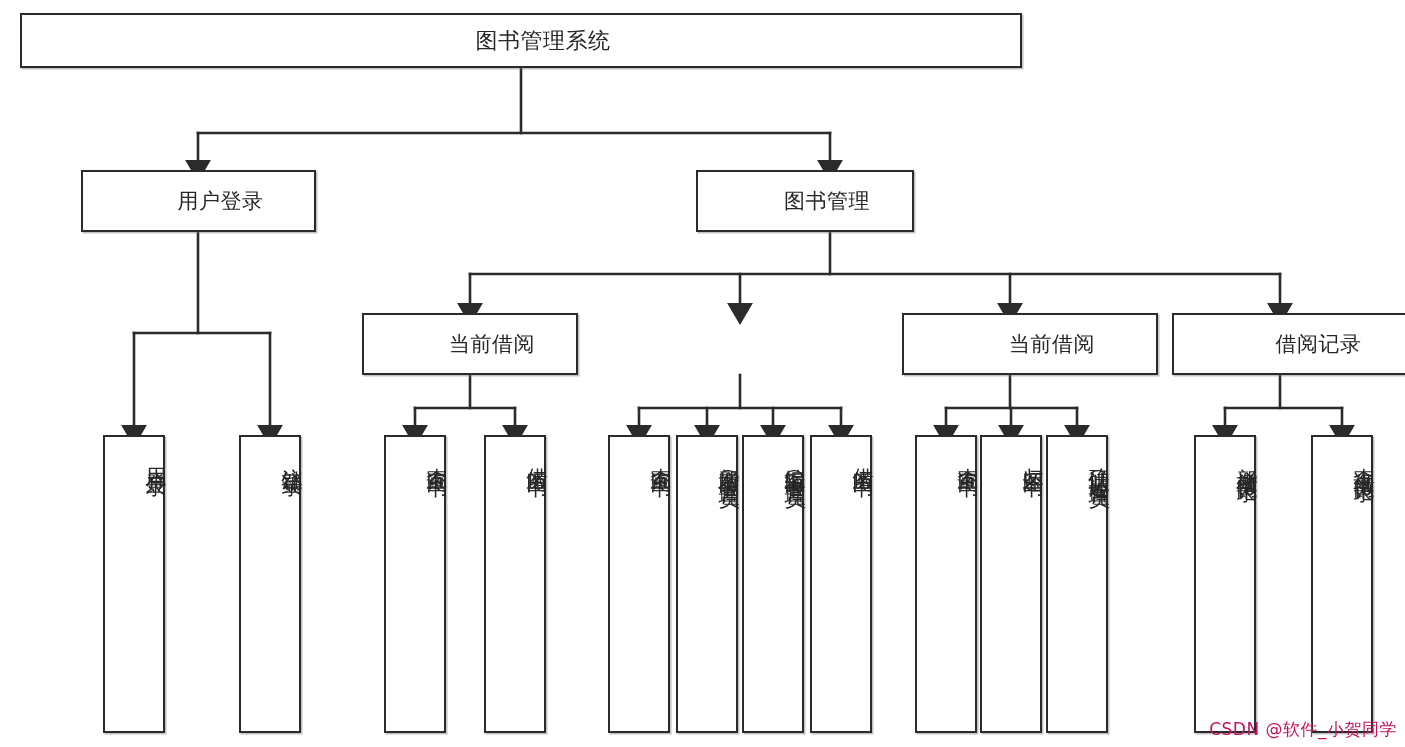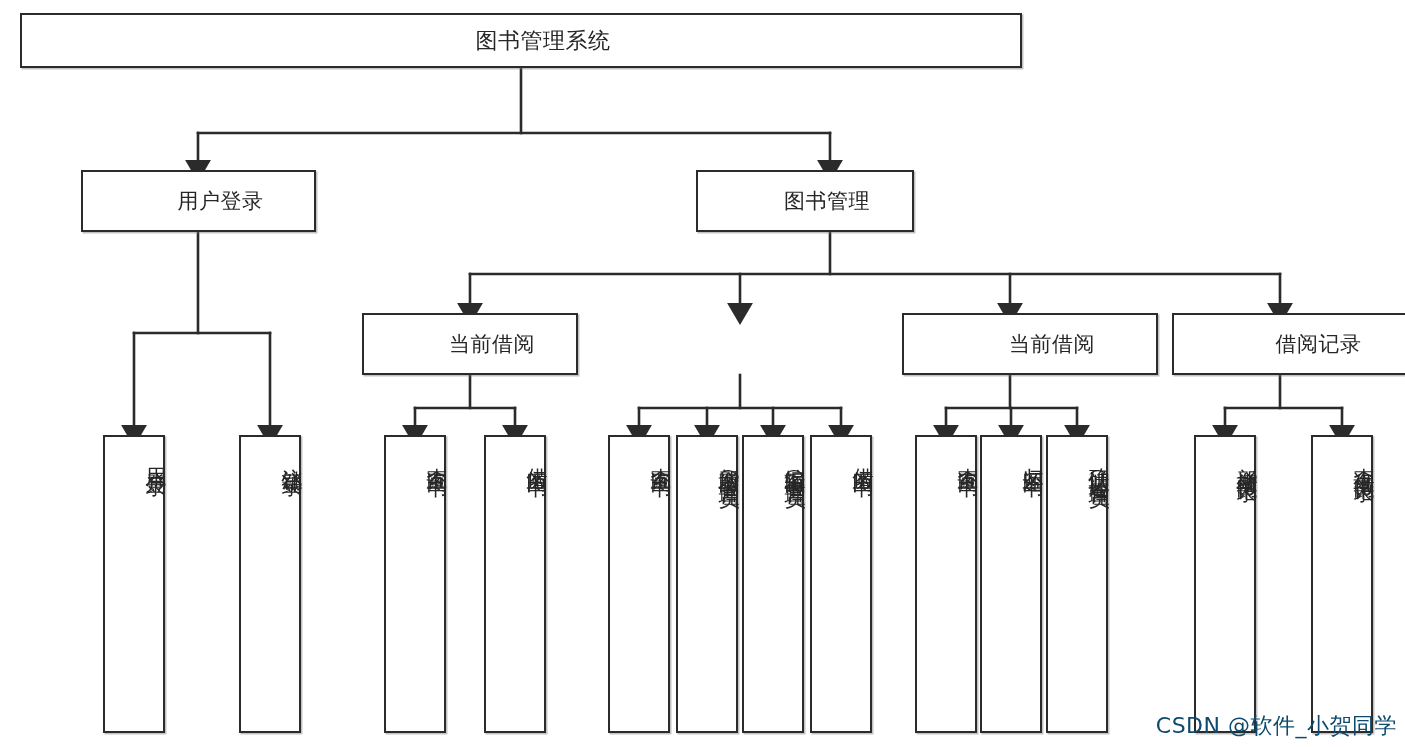--- a/index.html
+++ b/index.html
@@ -57,22 +57,22 @@
     text-orientation: upright;
     font-size: 21px;
     letter-spacing: 3px;
     line-height: 1.05;
   }
   .node.root .label { font-size: 22px; }
   .watermark {
     position: absolute;
     right: 8px;
     bottom: 6px;
-    font-size: 22px;
-    color: #0c4a6e;
+    font-size: 17px;
+    color: #be185d;
     letter-spacing: 0.5px;
     white-space: nowrap;
     font-family: "DejaVu Sans", "Liberation Sans", sans-serif;
   }
 </style>
 </head>
 <body>
 
 <div id="canvas">
 

